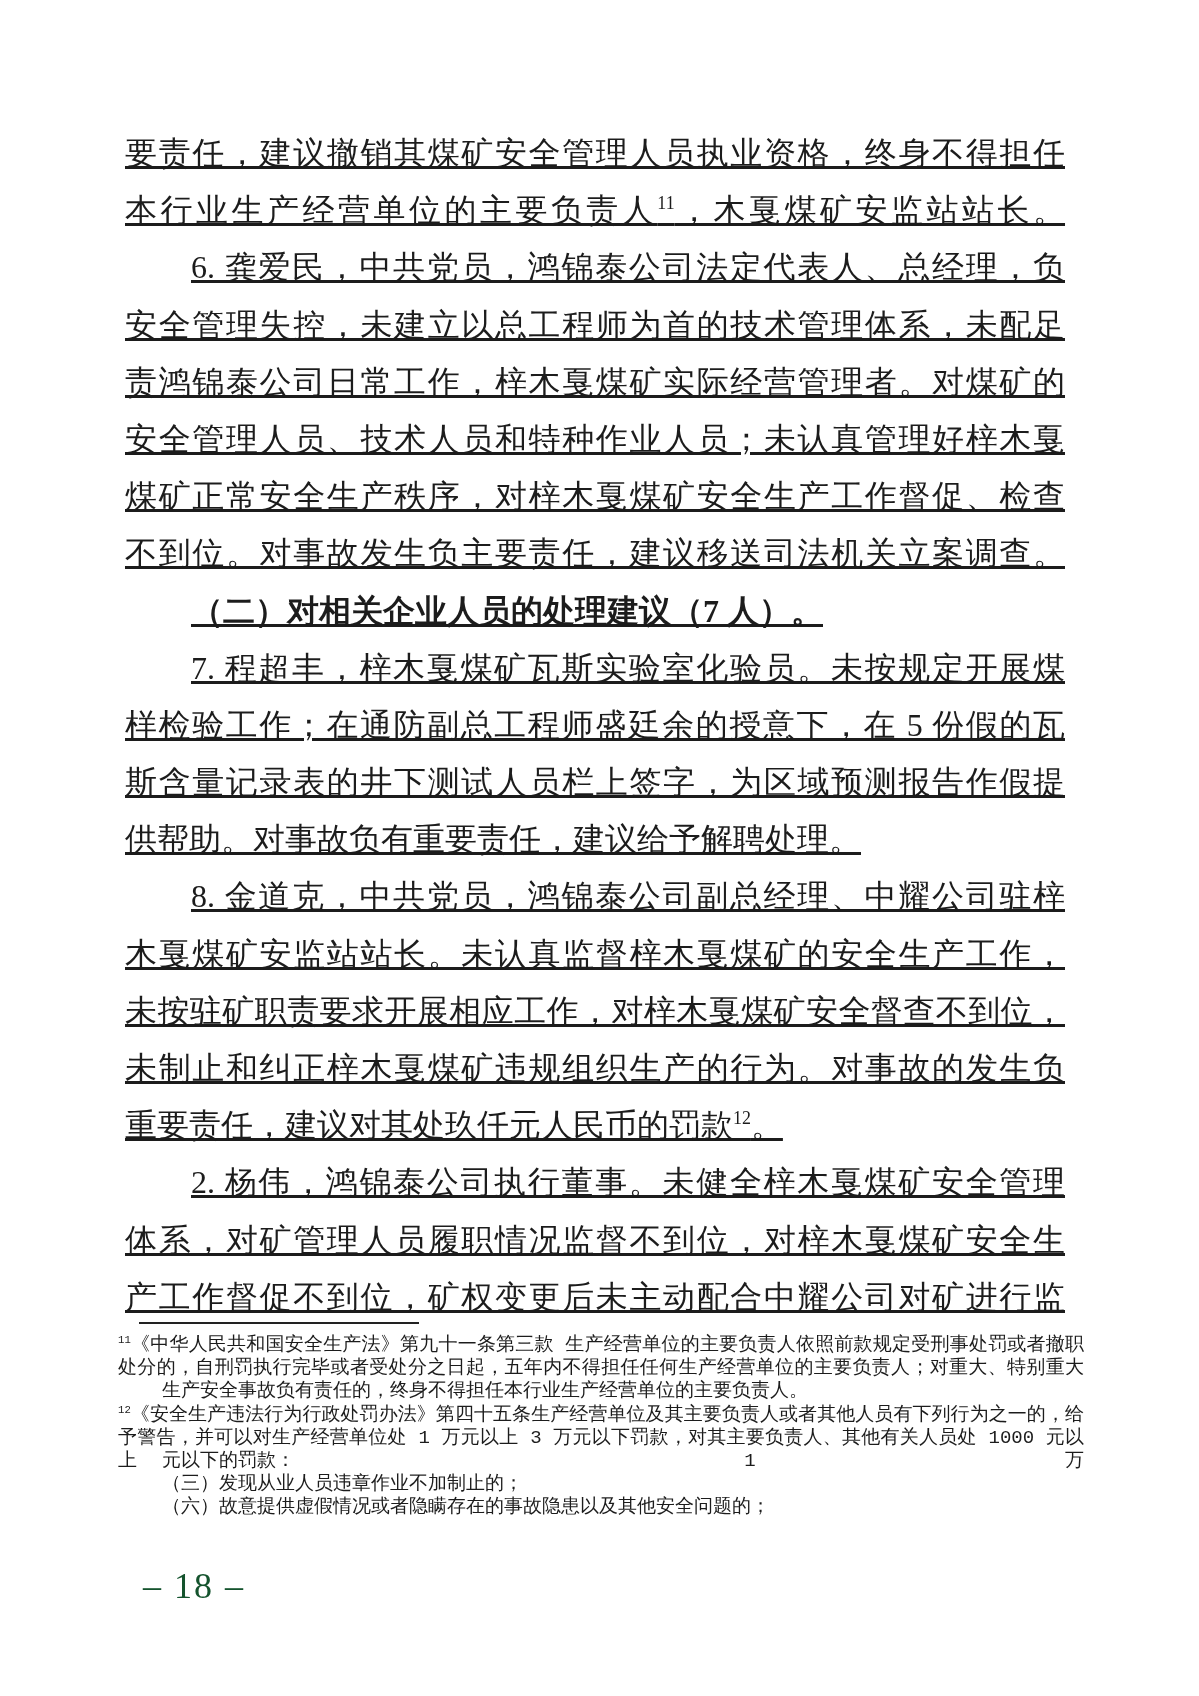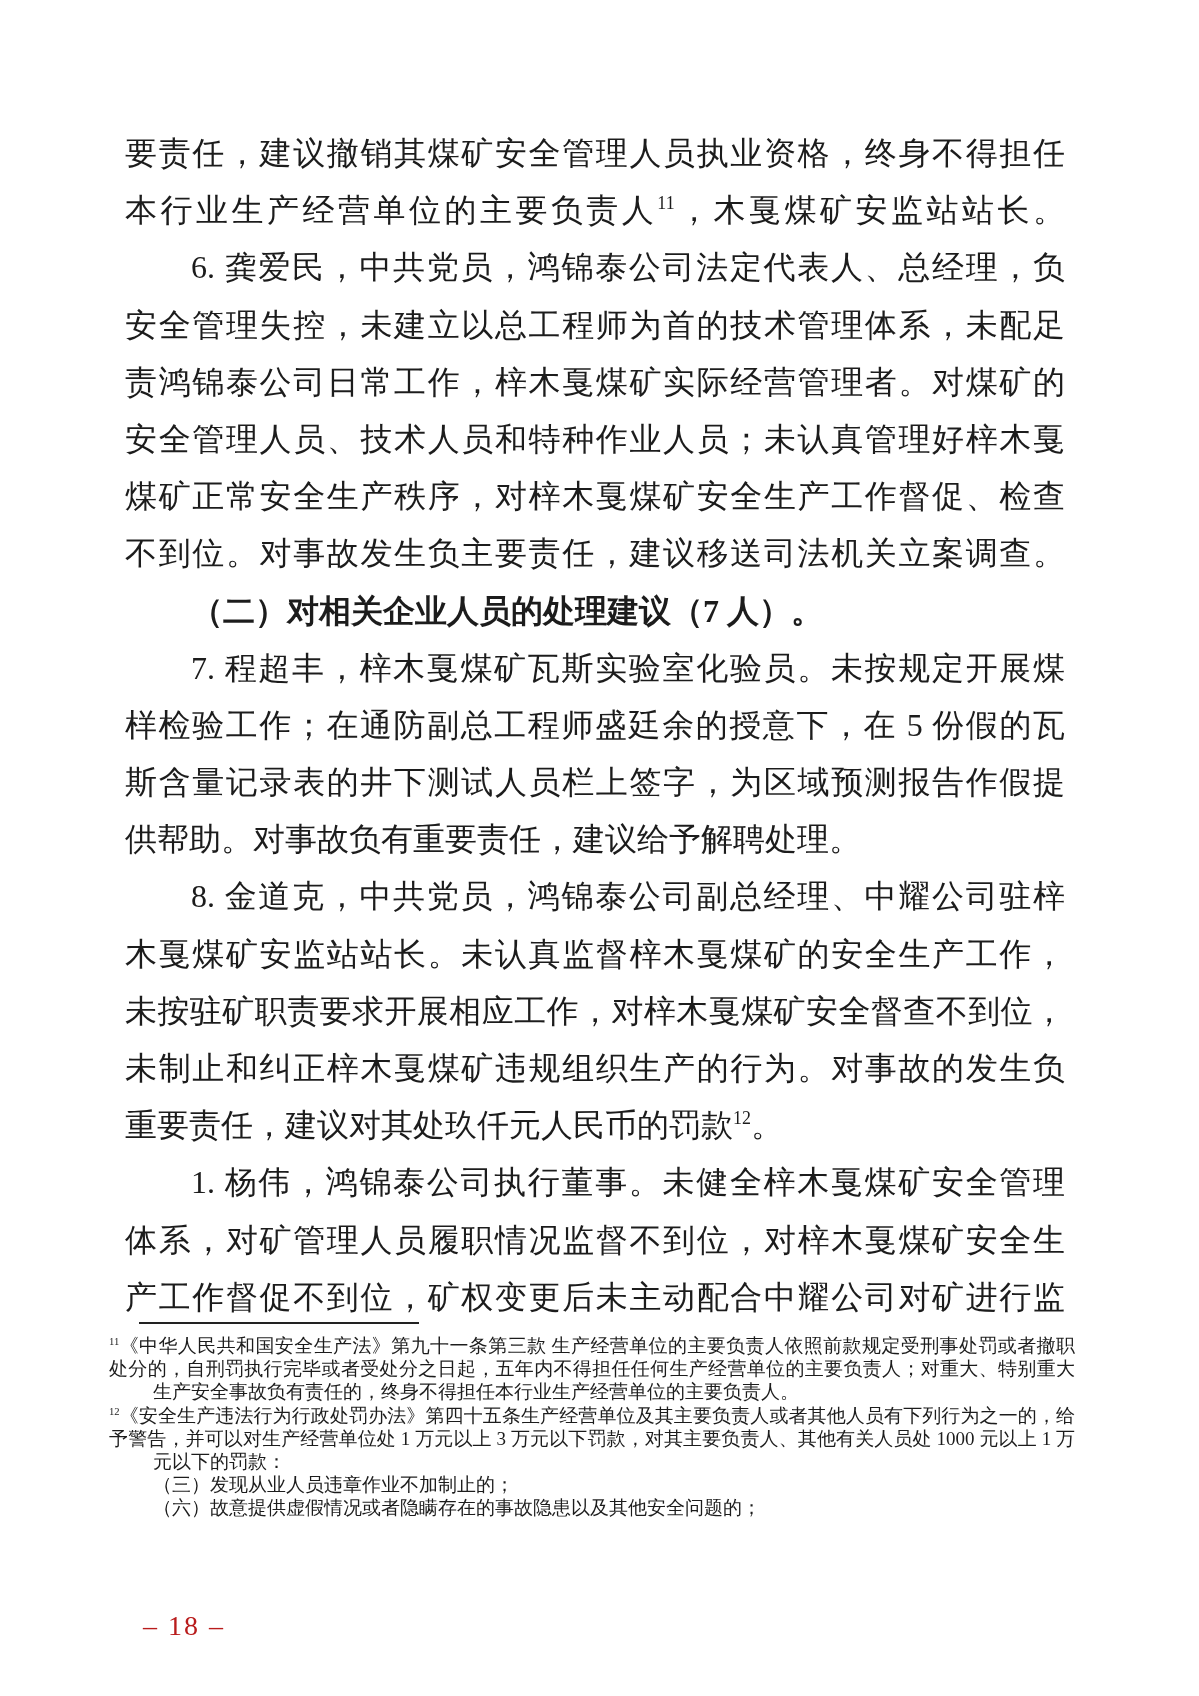--- a/index.html
+++ b/index.html
@@ -19,59 +19,61 @@
     top: 125px;
     width: 940px;
   }
   .bline {
     height: 57.2px;
     line-height: 57.2px;
     font-size: 32px;
     text-align: justify;
     text-align-last: justify;
     white-space: normal;
+    text-decoration: underline;
   }
   .bline.no-just { text-align-last: left; }
   .bline.indent { text-indent: 66px; }
   .bline.bold { font-weight: bold; }
   .sup {
     font-size: 0.56em;
     vertical-align: super;
     line-height: 0;
   }
   .footnote-separator {
     position: absolute;
     left: 139px;
     top: 1322px;
     width: 280px;
     height: 0;
     border-top: 2px solid #222222;
   }
   .footnotes-block {
     position: absolute;
-    left: 109px;
+    left: 118px;
     top: 1334px;
     width: 966px;
+    font-family: Liberation Mono, monospace;
   }
   .fline {
     height: 23.2px;
     line-height: 23.2px;
     font-size: 19px;
     text-align: justify;
     text-align-last: justify;
   }
   .fline.no-just { text-align-last: left; margin-left: 44px; }
   .page-number {
     position: absolute;
     left: 143px;
-    top: 1608px;
-    font-size: 28px;
+    top: 1568px;
+    font-size: 36px;
     line-height: 36px;
     letter-spacing: 2px;
-    color: #b91c1c;
+    color: #14532d;
   }
 </style>
 </head>
 <body>
 
 <div class="page">
 
   <div class="body-block">
     <div class="bline">要责任，建议撤销其煤矿安全管理人员执业资格，终身不得担任</div>
     <div class="bline"><span>本行业生产经营单位的主要负责人</span><span class="sup">11</span><span>，木戛煤矿安监站站长。</span></div>
@@ -84,21 +86,21 @@
     <div class="bline indent bold no-just">（二）对相关企业人员的处理建议（7 人）。</div>
     <div class="bline indent">7. 程超丰，梓木戛煤矿瓦斯实验室化验员。未按规定开展煤</div>
     <div class="bline">样检验工作；在通防副总工程师盛廷余的授意下，在 5 份假的瓦</div>
     <div class="bline">斯含量记录表的井下测试人员栏上签字，为区域预测报告作假提</div>
     <div class="bline no-just">供帮助。对事故负有重要责任，建议给予解聘处理。</div>
     <div class="bline indent">8. 金道克，中共党员，鸿锦泰公司副总经理、中耀公司驻梓</div>
     <div class="bline">木戛煤矿安监站站长。未认真监督梓木戛煤矿的安全生产工作，</div>
     <div class="bline">未按驻矿职责要求开展相应工作，对梓木戛煤矿安全督查不到位，</div>
     <div class="bline">未制止和纠正梓木戛煤矿违规组织生产的行为。对事故的发生负</div>
     <div class="bline no-just"><span>重要责任，建议对其处玖仟元人民币的罚款</span><span class="sup">12</span><span>。</span></div>
-    <div class="bline indent">1. 杨伟，鸿锦泰公司执行董事。未健全梓木戛煤矿安全管理</div>
+    <div class="bline indent">2. 杨伟，鸿锦泰公司执行董事。未健全梓木戛煤矿安全管理</div>
     <div class="bline">体系，对矿管理人员履职情况监督不到位，对梓木戛煤矿安全生</div>
     <div class="bline">产工作督促不到位，矿权变更后未主动配合中耀公司对矿进行监</div>
   </div>
 
   <div class="footnote-separator"></div>
 
   <div class="footnotes-block">
     <div class="fline"><span class="sup">11</span><span>《中华人民共和国安全生产法》第九十一条第三款 生产经营单位的主要负责人依照前款规定受刑事处罚或者撤职</span></div>
     <div class="fline">处分的，自刑罚执行完毕或者受处分之日起，五年内不得担任任何生产经营单位的主要负责人；对重大、特别重大</div>
     <div class="fline no-just">生产安全事故负有责任的，终身不得担任本行业生产经营单位的主要负责人。</div>

